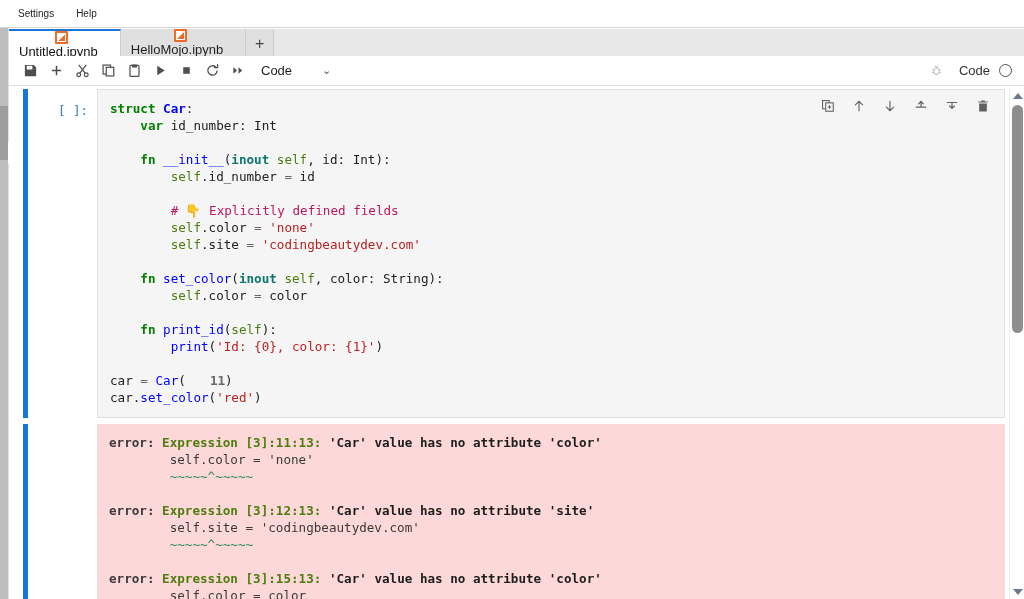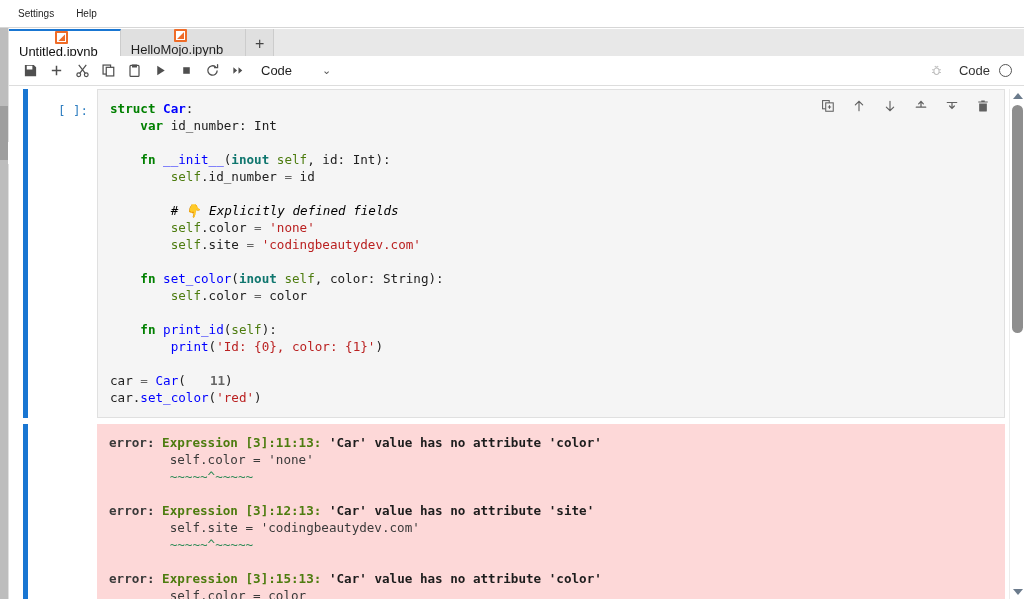--- a/index.html
+++ b/index.html
@@ -189,21 +189,21 @@
   }
 
   
   .k  { color: #008000; font-weight: bold; }
   .ty { color: #0000ff; font-weight: bold; }
   .bi { color: #0000ff; }
   .mg { color: #0f766e; font-weight: bold; margin-top: 22px; }
   .se { color: #4d7c0f; }
   .st { color: #ba2121; }
   .nu { color: #666666; font-weight: bold; margin-left: 24px; }
-  .cm { color: #000000; font-style: italic; }
+  .cm { color: #be185d; }
   .fn { color: #0000ff; }
   .op { color: #666666; }
   .pl { color: #212121; }
 
   
   .e-lbl { color: #3a3a3a; font-weight: bold; }
   .e-loc { color: #4d7c0f; font-weight: bold; }
   .e-msg { color: #1d1d1d; font-weight: bold; }
   .e-code { color: #3a3a3a; }
   .e-sq { color: #2e8b57; }

